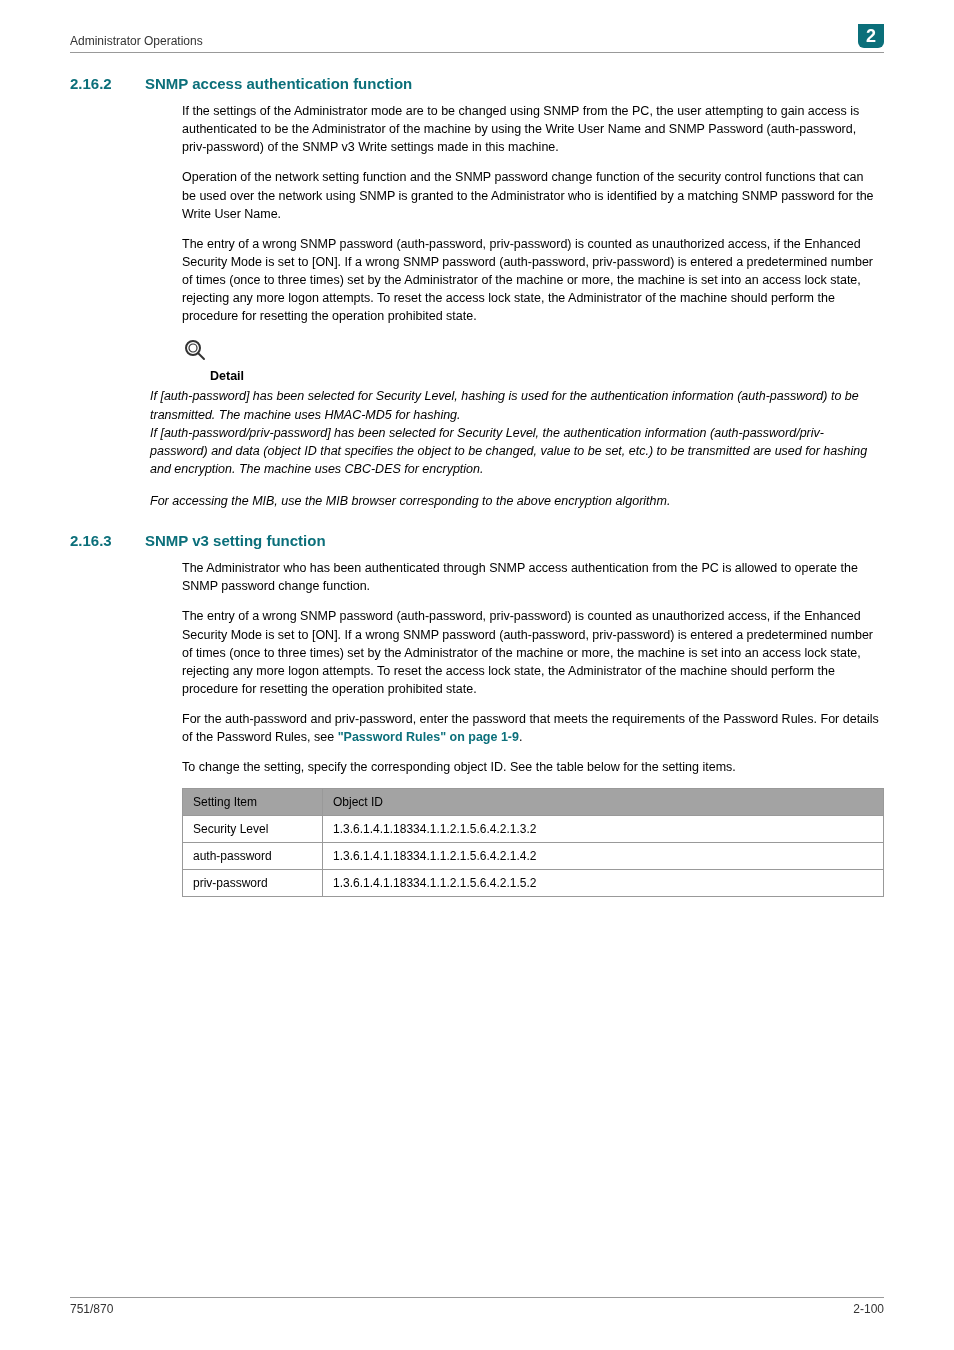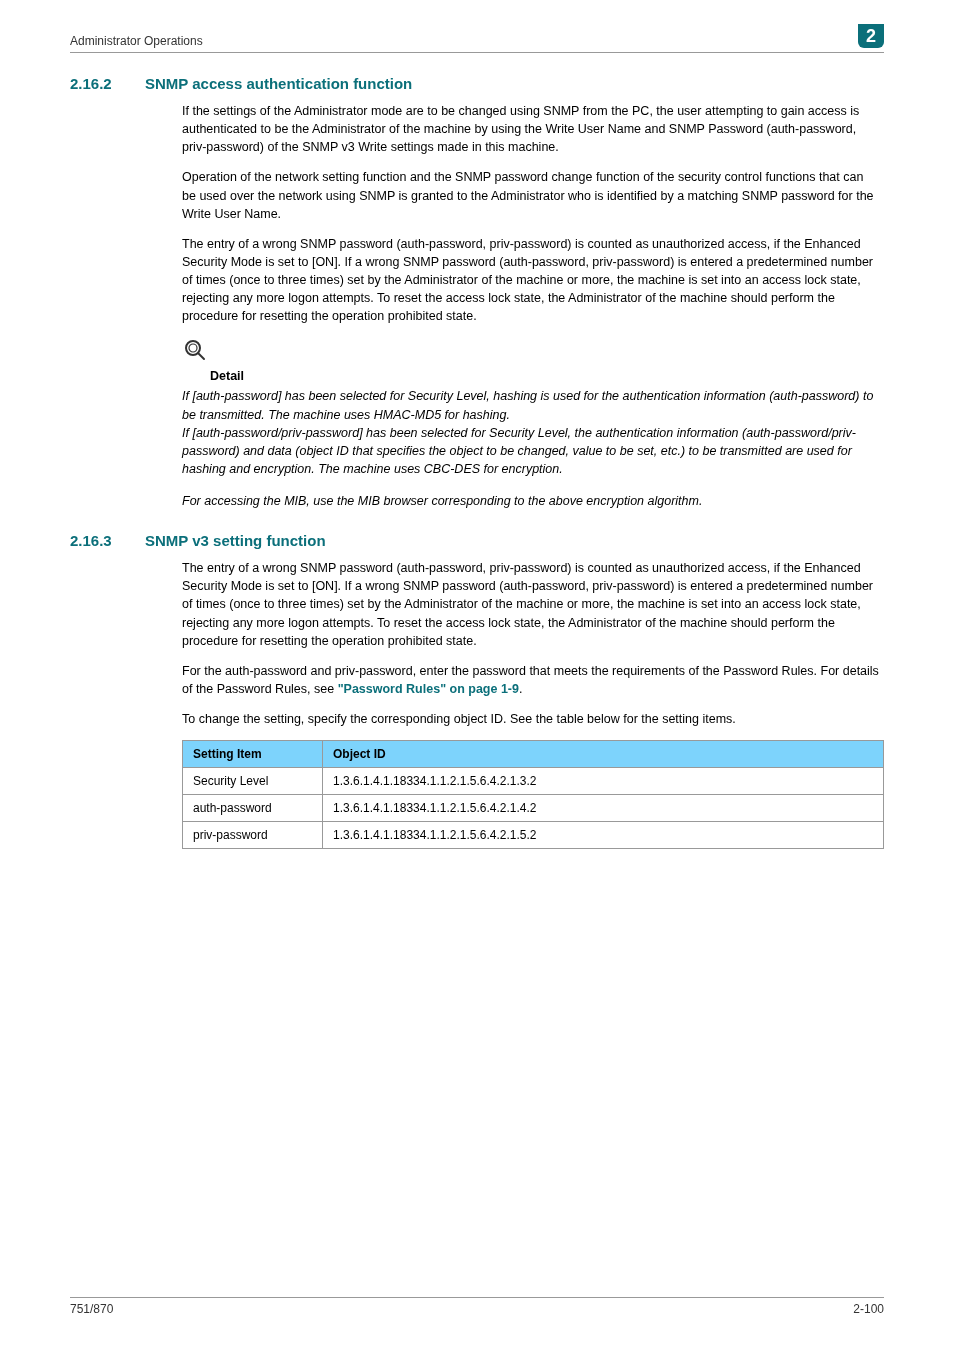--- a/index.html
+++ b/index.html
@@ -7,25 +7,25 @@
   .page { width: 954px; height: 1350px; position: relative; padding: 34px 70px 40px 70px; }
   .running-header { display: flex; justify-content: space-between; align-items: flex-end; border-bottom: 1px solid #999; padding-bottom: 4px; margin-bottom: 18px; }
   .running-header .title { font-size: 12px; color: #333; }
   .chapter-badge { width: 26px; height: 24px; background: #0b6f7a; color: #fff; font-weight: bold; font-size: 18px; text-align: center; border-radius: 0 0 6px 6px; line-height: 24px; margin-top: -28px; }
   .section-row { display: flex; align-items: baseline; gap: 17px; margin-top: 22px; margin-bottom: 10px; }
   .section-num { color: #0b6f7a; font-weight: bold; font-size: 15px; min-width: 58px; }
   .section-title { color: #0b6f7a; font-weight: bold; font-size: 15px; }
   .body-text { font-size: 12.5px; line-height: 1.45; margin-left: 112px; margin-right: 4px; margin-bottom: 12px; color: #000; }
   .detail-icon { margin-left: 112px; margin-top: 6px; margin-bottom: 2px; }
   .detail-label { font-weight: bold; font-size: 12.5px; margin-left: 140px; margin-bottom: 4px; }
-  .detail-body { font-style: italic; font-size: 12.5px; line-height: 1.45; margin-left: 112px; margin-right: 4px; margin-bottom: 14px; }
+  .detail-body { font-style: italic; font-size: 12.5px; line-height: 1.45; margin-left: 80px; margin-right: 4px; margin-bottom: 14px; }
   .inline-link { color: #0b6f7a; font-weight: bold; }
   table.obj-table { width: calc(100% - 112px); margin-left: 112px; border-collapse: collapse; font-size: 12px; margin-top: 10px; }
   table.obj-table th, table.obj-table td { border: 1px solid #999; padding: 6px 10px; text-align: left; }
-  table.obj-table th { background: #7dd3fc; font-weight: bold; }
+  table.obj-table th { background: #a3a3a3; font-weight: normal; }
   table.obj-table th:first-child, table.obj-table td:first-child { width: 140px; }
   .footer { position: absolute; left: 70px; right: 70px; bottom: 34px; display: flex; justify-content: space-between; border-top: 1px solid #999; padding-top: 4px; font-size: 12px; color: #333; }
 </style>
 </head>
 <body>
 
 <div class="page">
   <div class="running-header">
     <span class="title">Administrator Operations</span>
     <div class="chapter-badge">2</div>
@@ -48,20 +48,21 @@
   </div>
   <p class="detail-label">Detail</p>
   <p class="detail-body" style="white-space: pre-line;">If [auth-password] has been selected for Security Level, hashing is used for the authentication information (auth-password) to be transmitted. The machine uses HMAC-MD5 for hashing.
 If [auth-password/priv-password] has been selected for Security Level, the authentication information (auth-password/priv-password) and data (object ID that specifies the object to be changed, value to be set, etc.) to be transmitted are used for hashing and encryption. The machine uses CBC-DES for encryption.</p>
   <p class="detail-body">For accessing the MIB, use the MIB browser corresponding to the above encryption algorithm.</p>
 
   <div class="section-row">
     <span class="section-num">2.16.3</span>
     <span class="section-title">SNMP v3 setting function</span>
   </div>
+  <p class="body-text">The Administrator who has been authenticated through SNMP access authentication from the PC is allowed to operate the SNMP password change function.</p>
   <p class="body-text">The entry of a wrong SNMP password (auth-password, priv-password) is counted as unauthorized access, if the Enhanced Security Mode is set to [ON]. If a wrong SNMP password (auth-password, priv-password) is entered a predetermined number of times (once to three times) set by the Administrator of the machine or more, the machine is set into an access lock state, rejecting any more logon attempts. To reset the access lock state, the Administrator of the machine should perform the procedure for resetting the operation prohibited state.</p>
   <p class="body-text">
     <span>For the auth-password and priv-password, enter the password that meets the requirements of the Password Rules. For details of the Password Rules, see </span><span class="inline-link">"Password Rules" on page 1-9</span><span>.</span>
   </p>
   <p class="body-text">To change the setting, specify the corresponding object ID. See the table below for the setting items.</p>
 
   <table class="obj-table">
     <thead>
       <tr>
         <th>Setting Item</th>

